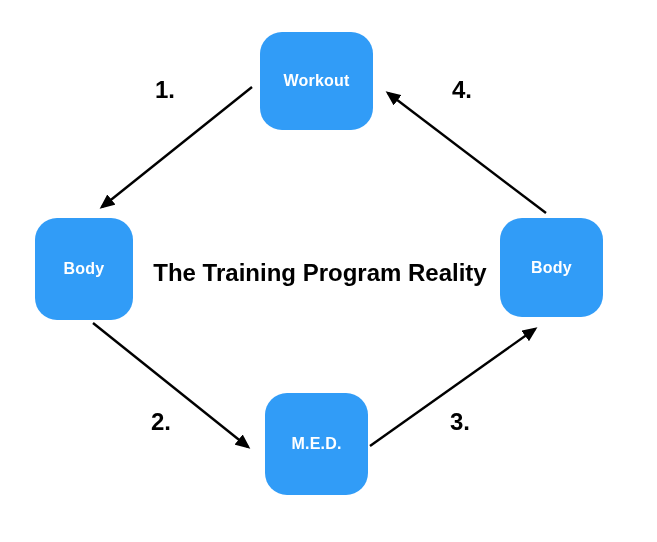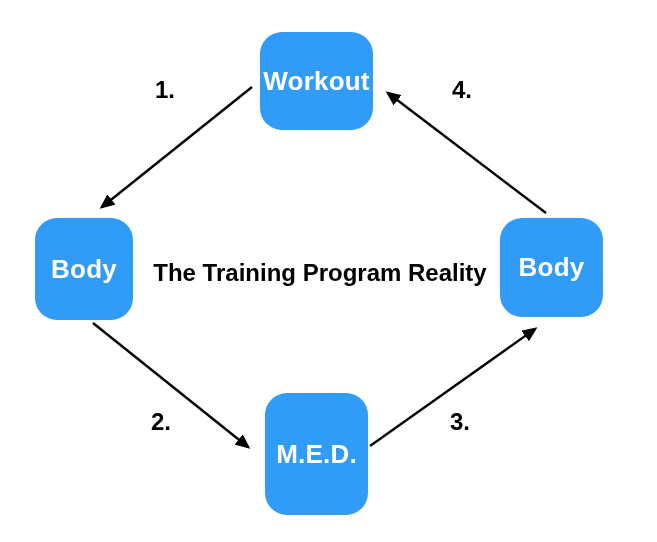--- a/index.html
+++ b/index.html
@@ -25,27 +25,27 @@
     position: absolute;
     background: #319CF7;
     border-radius: 22px;
     display: flex;
     align-items: center;
     justify-content: center;
   }
   .node .label {
     color: #ffffff;
     font-weight: bold;
-    font-size: 26px;
+    font-size: 16px;
     letter-spacing: 0.2px;
     white-space: nowrap;
   }
   .node-workout { left: 260px; top: 32px;  width: 113px; height: 98px;  }
   .node-body-left  { left: 35px;  top: 218px; width: 98px;  height: 102px; }
-  .node-med    { left: 265px; top: 393px; width: 103px; height: 122px; }
+  .node-med    { left: 265px; top: 393px; width: 103px; height: 102px; }
   .node-body-right { left: 500px; top: 218px; width: 103px; height: 99px;  }
   .title {
     position: absolute;
     left: 140px;
     top: 259px;
     width: 360px;
     text-align: center;
     font-weight: bold;
     font-size: 24px;
     color: #000000;

